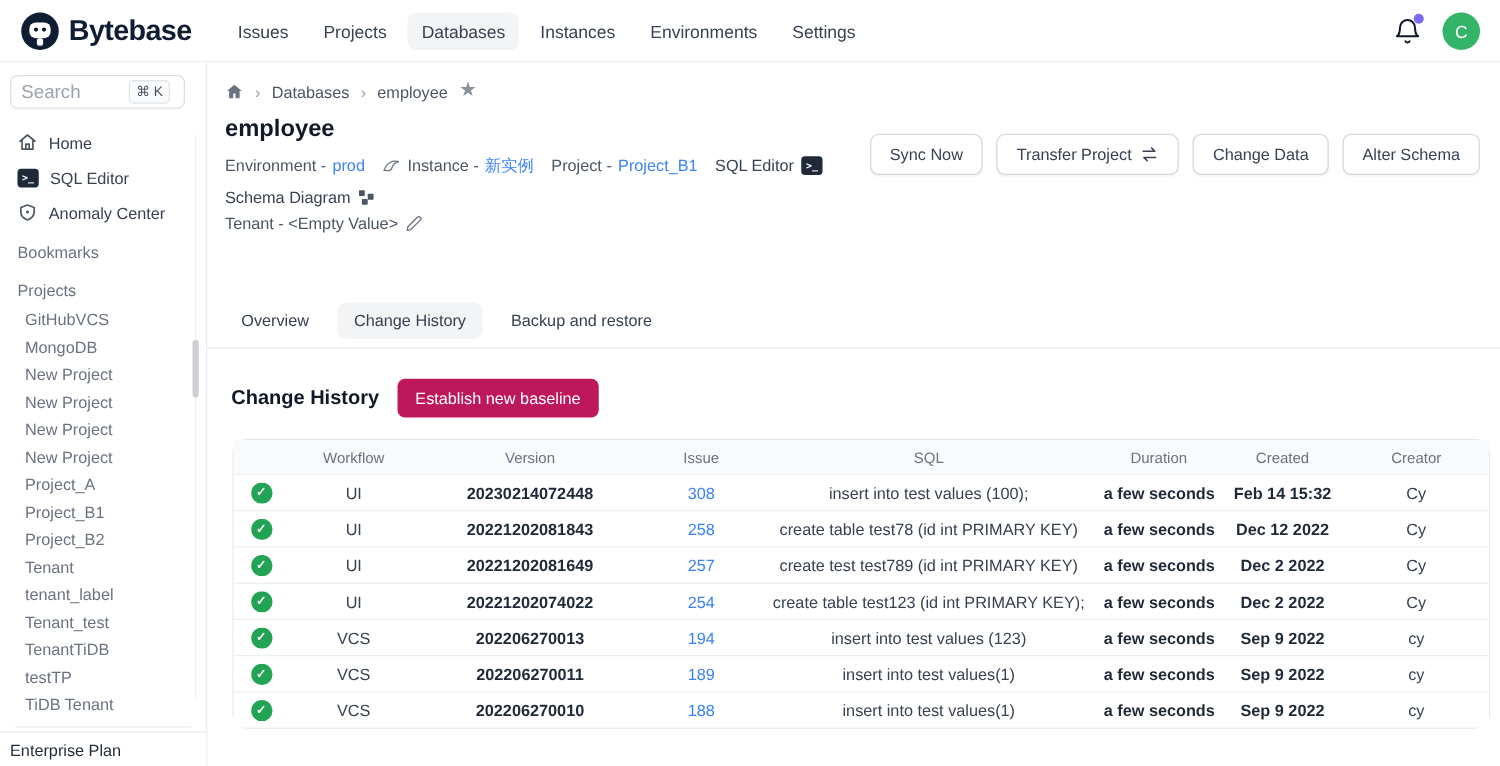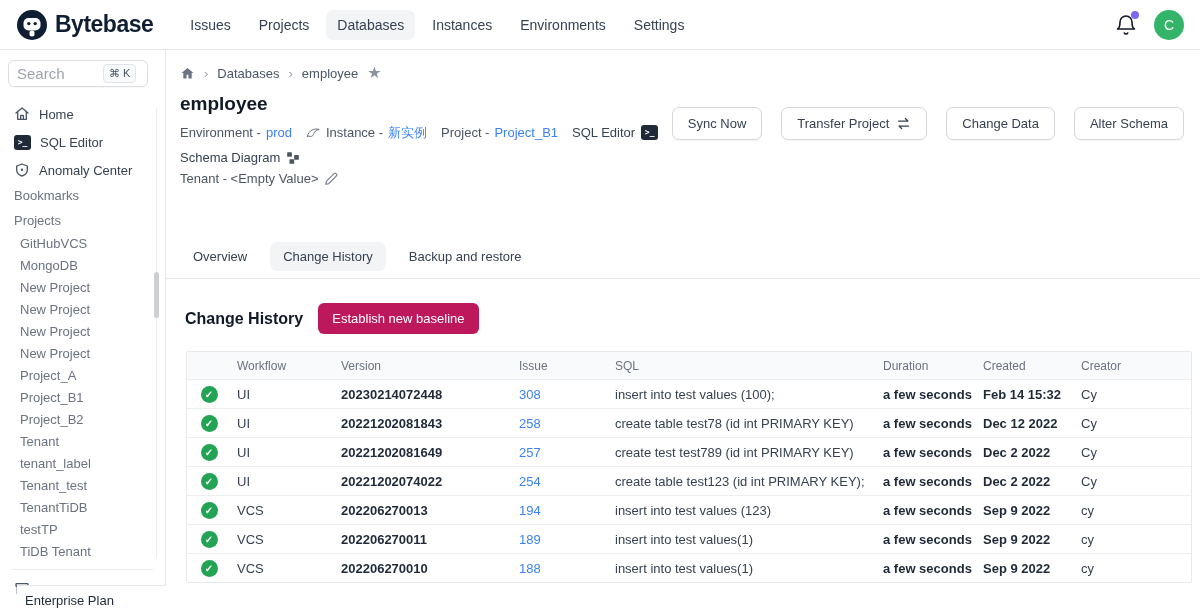--- a/index.html
+++ b/index.html
@@ -29,25 +29,25 @@
                 border:1px solid #dcdee2; border-radius:6px; padding:0 4px 0 8px;
                 box-shadow:0 1px 1px rgba(0,0,0,.03); }
   .search-box input { border:none; outline:none; width:86px; font-size:15px; color:#14532d;
                       font-family:"Liberation Sans", sans-serif; }
   .search-box input::placeholder { color:#9ca3af; }
   .kbd { font-size:11px; color:#4b5563; border:1px solid #e2e4e8; background:#f9fafb;
          border-radius:4px; padding:2px 5px; white-space:nowrap; }
   .side-nav { margin-top:12px; }
   .side-item { display:flex; align-items:flex-end; gap:9px; padding:5px 6px; font-size:13px;
                color:#374151; border-radius:5px; cursor:pointer; height:28px; }
-  .side-label { padding:5px 6px; margin-top:0; font-size:13px; color:#6b7280; }
+  .side-label { padding:5px 6px; margin-top:6px; font-size:13px; color:#6b7280; }
   .proj-item { padding:3px 6px 3px 12px; font-size:13px; color:#6b7280; cursor:pointer;
                height:22px; line-height:16px; white-space:nowrap; overflow:hidden; }
   .side-divider { border-top:1px solid #ececee; margin:6px 4px 4px 4px; }
-  .plan-footer { position:absolute; bottom:0; left:17px; width:165px; border-top:1px solid #e5e7eb;
+  .plan-footer { position:absolute; bottom:0; left:0; width:165px; border-top:1px solid #e5e7eb;
                  padding:7px 8px 5px 8px; font-size:13px; color:#1f2937; background:#fff; }
   .side-scroll-track { position:absolute; top:58px; bottom:55px; right:8px; width:1px; background:#ebecee; }
   .side-scroll-thumb { position:absolute; top:222px; right:6px; width:5px; height:46px;
                        border-radius:3px; background:#ccd0d5; cursor:grab; }
 
   
   .main { position:absolute; top:50px; left:166px; right:0; bottom:0; background:#fff;
           padding:0 0 0 14px; }
   .breadcrumb { display:flex; align-items:center; gap:9px; padding-top:15px; font-size:13px;
                 color:#4b5563; }
@@ -60,35 +60,35 @@
   .meta-group { display:inline-flex; align-items:center; gap:5px; }
   .link { color:#3b82f6; cursor:pointer; text-decoration:none; }
   .meta-action { display:inline-flex; align-items:center; gap:6px; color:#374151; cursor:pointer; }
   .term-icon { display:inline-flex; align-items:center; justify-content:center; width:17px;
                height:15px; background:#1f2937; color:#fff; border-radius:3px; font-size:8px;
                font-weight:700; font-family:"DejaVu Sans Mono", monospace; }
   .header-actions { position:absolute; top:57px; right:16px; display:flex; gap:11px; }
   .btn { background:#fff; border:1px solid #d4d7dc; border-radius:7px; padding:8px 15px;
          font-size:13px; color:#374151; cursor:pointer; display:inline-flex; align-items:center;
          gap:7px; box-shadow:0 1px 1px rgba(0,0,0,.04);
-         font-family:"Liberation Sans", sans-serif;margin-left:8px; }
+         font-family:"Liberation Sans", sans-serif; }
   .tabs { display:flex; align-items:center; gap:10px; margin-top:14px; }
   .tab { font-size:13px; padding:7px 13px; border-radius:7px; color:#374151; cursor:pointer;margin-top:39px; }
   .tab.active { background:#f3f4f6; font-weight:500; }
   .main-divider { border-top:1px solid #e5e7eb; margin-top:7px; margin-left:-14px; }
 
   .section-head { display:flex; align-items:center; gap:15px; margin-top:24px; padding-left:5px; }
   .section-title { font-size:16px; font-weight:700; color:#111827; }
   .btn-primary { background:#be185d; color:#fff; border:none; border-radius:6px;
                  padding:8px 14px; font-size:13px; font-weight:500; cursor:pointer;
                  font-family:"Liberation Sans", sans-serif; }
 
   
   .table { margin-top:17px; margin-left:6px; width:1006px; border:1px solid #e7e8ea;
-           border-radius:2px; font-size:13px; }
+           border-radius:12px; font-size:13px;text-align:center; }
   .tr { display:grid; grid-template-columns:44px 104px 178px 96px 268px 100px 98px 1fr;
         align-items:center; height:29px; border-top:1px solid #edeef0; background:#fff;
         cursor:pointer; }
   .tr.head { background:#f9fafb; border-top:none; height:27px; cursor:default; }
   .th { font-size:12px; color:#6b7280; font-weight:400; padding:0 6px; }
   .td { padding:0 6px; color:#374151; white-space:nowrap; overflow:hidden; }
   .td.strong { font-weight:600; color:#1f2937; }
   .td.issue a { font-weight:500; }
   .status-cell { display:flex; justify-content:center; }
   .check { width:17px; height:17px; border-radius:50%; background:#23a455; color:#fff;

